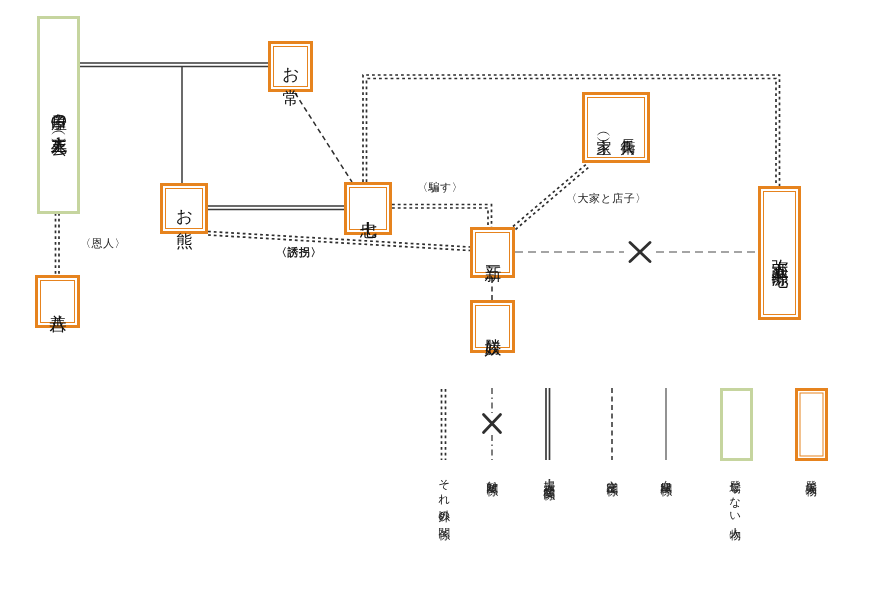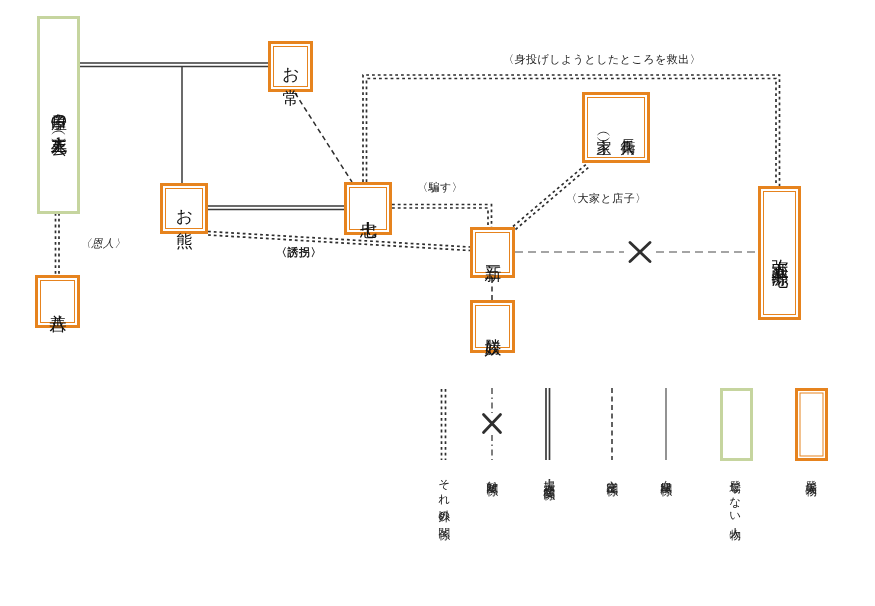--- a/index.html
+++ b/index.html
@@ -163,25 +163,24 @@
     <span class="vtext chobei">長兵衛
 （家主）</span>
   </div>
   <div class="node present" style="left:758px;top:186px;width:43px;height:134px;">
     <span class="vtext wide">弥太五郎源七</span>
   </div>
   <div class="node present" style="left:35px;top:275px;width:45px;height:53px;">
     <span class="vtext">善八</span>
   </div>
 
-  <div class="elabel" style="left:80px;top:236px;font-style:italic;">〈恩人〉</div>
+  <div class="elabel" style="left:80px;top:236px;">〈恩人〉</div>
   <div class="elabel" style="left:276px;top:245px;font-weight:bold;">〈誘拐〉</div>
   <div class="elabel" style="left:417px;top:180px;">〈騙す〉</div>
   <div class="elabel" style="left:566px;top:191px;">〈大家と店子〉</div>
-  <div class="elabel" style="left:503px;top:52px;">〈身投げしようとしたところを救出〉</div>
 
   <div class="lgbox absent" style="left:720px;top:388px;"></div>
   <div class="lgbox present" style="left:795px;top:388px;"></div>
 
   <div class="vlabel" style="left:437px;top:471px;">それ以外の関係</div>
   <div class="vlabel" style="left:485px;top:471px;">敵対関係</div>
   <div class="vlabel" style="left:542px;top:471px;">夫婦・恋愛関係</div>
   <div class="vlabel" style="left:605px;top:471px;">主従関係</div>
   <div class="vlabel" style="left:659px;top:471px;">血縁関係</div>
   <div class="vlabel" style="left:728px;top:471px;">登場しない人物</div>

